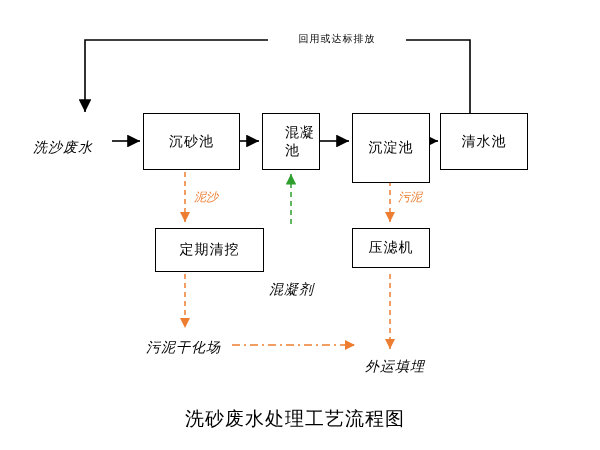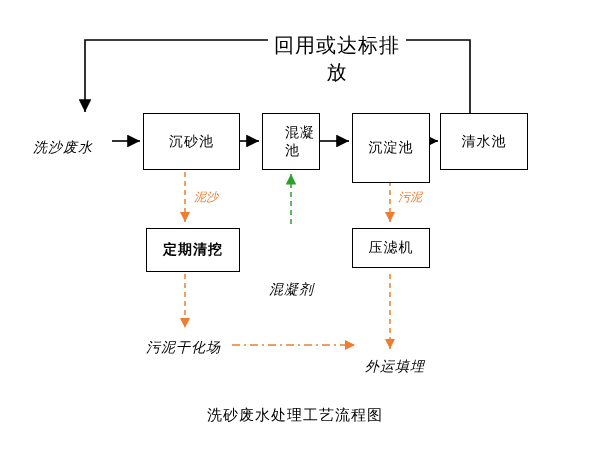--- a/index.html
+++ b/index.html
@@ -34,28 +34,28 @@
     letter-spacing:1px;
     font-style:italic;
   }
   .lbl.small{font-size:12px;letter-spacing:0;}
   .lbl.orange{color:var(--c-orange);}
   .feedback-lbl{
     position:absolute;
     left:268px;top:32px;width:138px;
     text-align:center;
     background:#fff;
-    font-size:20px;color:#000;
+    font-size:10px;color:#000;
     letter-spacing:1px;
   }
   .title{
     position:absolute;
     left:0;top:406px;width:590px;
     text-align:center;
-    font-size:15px;color:#000;
+    font-size:19px;color:#000;
     letter-spacing:1px;
   }
   svg{display:block;}
   .ln-black{stroke:var(--c-black);stroke-width:1.6;fill:none;}
   .ln-orange{stroke:var(--c-orange);stroke-width:1.5;fill:none;}
   .ln-green{stroke:var(--c-green);stroke-width:1.5;fill:none;}
   .mk-black{fill:var(--c-black);}
   .mk-orange{fill:var(--c-orange);}
   .mk-green{fill:var(--c-green);}
 </style>
@@ -98,21 +98,21 @@
   </div>
   <div class="box" style="left:262px;top:113px;width:58px;height:57px;padding-left:22px;">
     <span>混凝池</span>
   </div>
   <div class="box" style="left:352px;top:113px;width:78px;height:70px;">
     <span>沉淀池</span>
   </div>
   <div class="box" style="left:440px;top:113px;width:88px;height:57px;text-align:right;">
     <span>清水池</span>
   </div>
-  <div class="box" style="left:146px;top:228px;width:94px;height:44px;font-weight:bold;">
+  <div class="box" style="left:155px;top:228px;width:109px;height:44px;">
     <span>定期清挖</span>
   </div>
   <div class="box" style="left:352px;top:228px;width:78px;height:40px;">
     <span>压滤机</span>
   </div>
 
   <div class="lbl" style="left:33px;top:139px;">洗沙废水</div>
 
   <div class="feedback-lbl">回用或达标排放</div>
 

